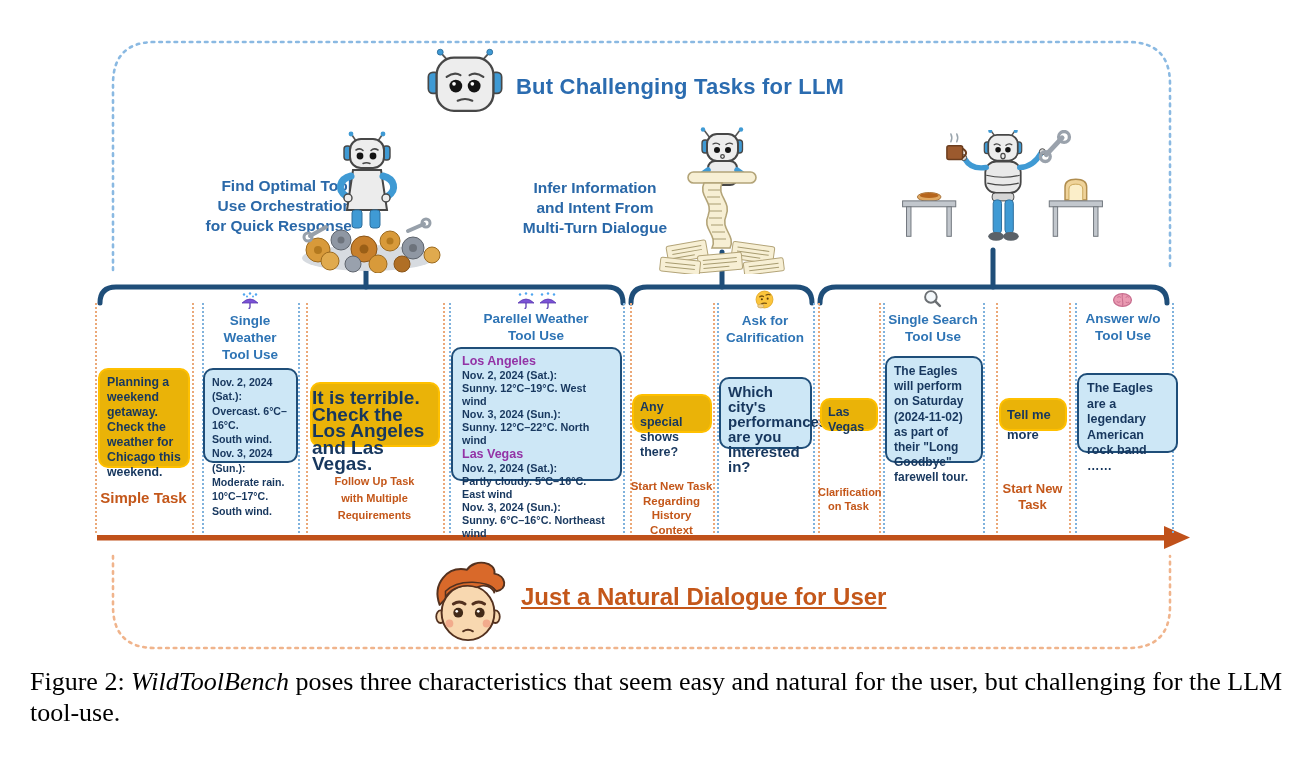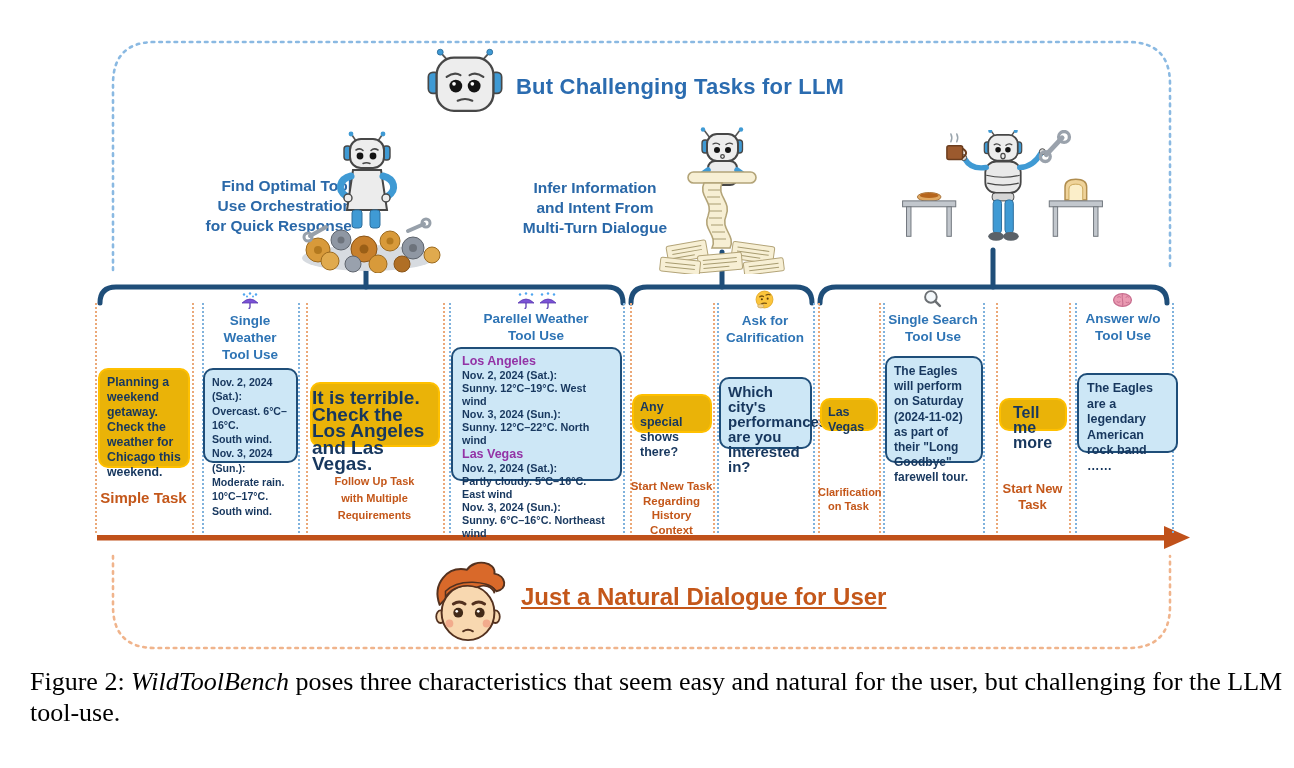--- a/index.html
+++ b/index.html
@@ -40,21 +40,21 @@
   .llm-bubble{border:2.5px solid #1f4e79;background:#cde7f6;}
   .u1{left:98px;top:368px;width:92px;height:100px;padding:5px 7px;font-size:12.3px;line-height:15px;}
   .a1{left:203px;top:368px;width:95px;height:95px;padding:5px 7px;font-size:10.6px;line-height:14.3px;}
   .u2{left:310px;top:382px;width:130px;height:65px;padding:6px 0;font-size:19px;line-height:16.5px;}
   .a2{left:451px;top:347px;width:171px;height:134px;padding:5px 9px;font-size:10.8px;line-height:13px;}
   .city-name{font-size:12.5px;color:#9333a6;line-height:15px;}
   .u3{left:632px;top:394px;width:80px;height:39px;padding:4px 6px;font-size:12.5px;line-height:15px;}
   .a3{left:719px;top:377px;width:93px;height:72px;padding:5px 7px;font-size:15px;line-height:15px;}
   .u4{left:820px;top:398px;width:58px;height:33px;padding:5px 6px;font-size:12.5px;line-height:15px;}
   .a4{left:885px;top:356px;width:98px;height:107px;padding:6px 7px;font-size:12px;line-height:15.2px;}
-  .u5{left:999px;top:398px;width:68px;height:33px;padding:5px 12px;font-size:16px;line-height:15px;}
+  .u5{left:999px;top:398px;width:68px;height:33px;padding:5px 6px;font-size:13px;line-height:20px;}
   .a5{left:1077px;top:373px;width:101px;height:80px;padding:6px 8px;font-size:12.5px;line-height:15.5px;}
 
   
   .task-label{font-weight:bold;color:#c4571a;text-align:center;}
   .k1{left:95px;top:489px;width:97px;font-size:15px;}
   .k2{left:306px;top:473px;width:137px;font-size:11px;line-height:17px;}
   .k3{left:630px;top:479px;width:83px;font-size:11.5px;line-height:14.5px;}
   .k4{left:818px;top:486px;width:61px;font-size:11px;line-height:13.5px;}
   .k5{left:996px;top:481px;width:73px;font-size:13px;line-height:16px;}
 

